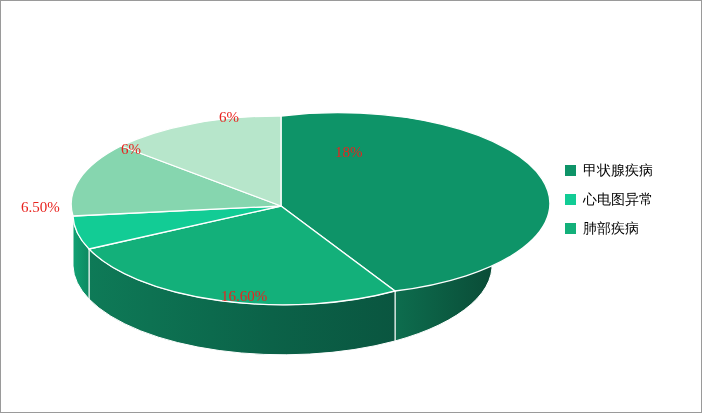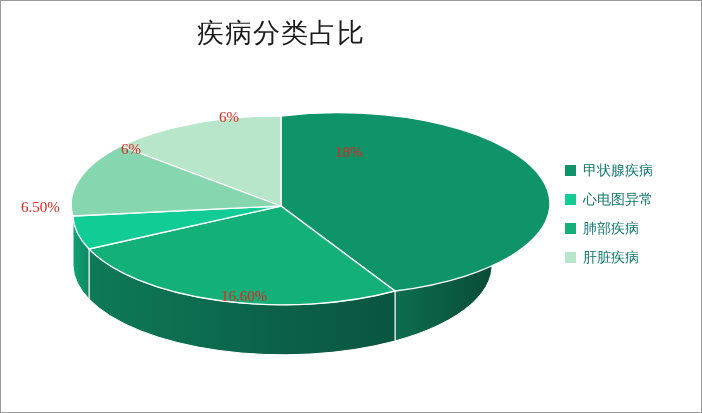--- a/index.html
+++ b/index.html
@@ -63,31 +63,30 @@
     height: 29px;
   }
   .legend-swatch {
     width: 11px;
     height: 11px;
     flex: 0 0 11px;
     margin-right: 7px;
   }
   .legend-label {
     font-size: 14px;
-    color: #0f766e;
+    color: #000000;
     font-family: Liberation Serif, serif;
     white-space: nowrap;
   }
 </style>
 </head>
 <body>
 
 <div id="chart-frame">
 
-  <div id="chart-title">疾病分类占比</div>
 
   <div id="plot-area">
 
     <svg id="pie-svg" width="560" height="300" viewBox="0 0 560 300">
       <defs>
         <linearGradient id="wallgrad0" x1="0" y1="0" x2="1" y2="0">
           <stop offset="0%" stop-color="#0d6d4e"></stop>
           <stop offset="100%" stop-color="#0a4c37"></stop>
         </linearGradient>
         <linearGradient id="wallgrad1" x1="0" y1="0" x2="1" y2="0">
@@ -137,19 +136,15 @@
       <span class="legend-label">甲状腺疾病</span>
     </div>
     <div class="legend-item">
       <span class="legend-swatch" style="background: rgb(18, 204, 149);"></span>
       <span class="legend-label">心电图异常</span>
     </div>
     <div class="legend-item">
       <span class="legend-swatch" style="background: rgb(19, 176, 122);"></span>
       <span class="legend-label">肺部疾病</span>
     </div>
-    <div class="legend-item">
-      <span class="legend-swatch" style="background: rgb(183, 230, 203);"></span>
-      <span class="legend-label">肝脏疾病</span>
-    </div>
   </div>
 
 </div>
 
 </body></html>

